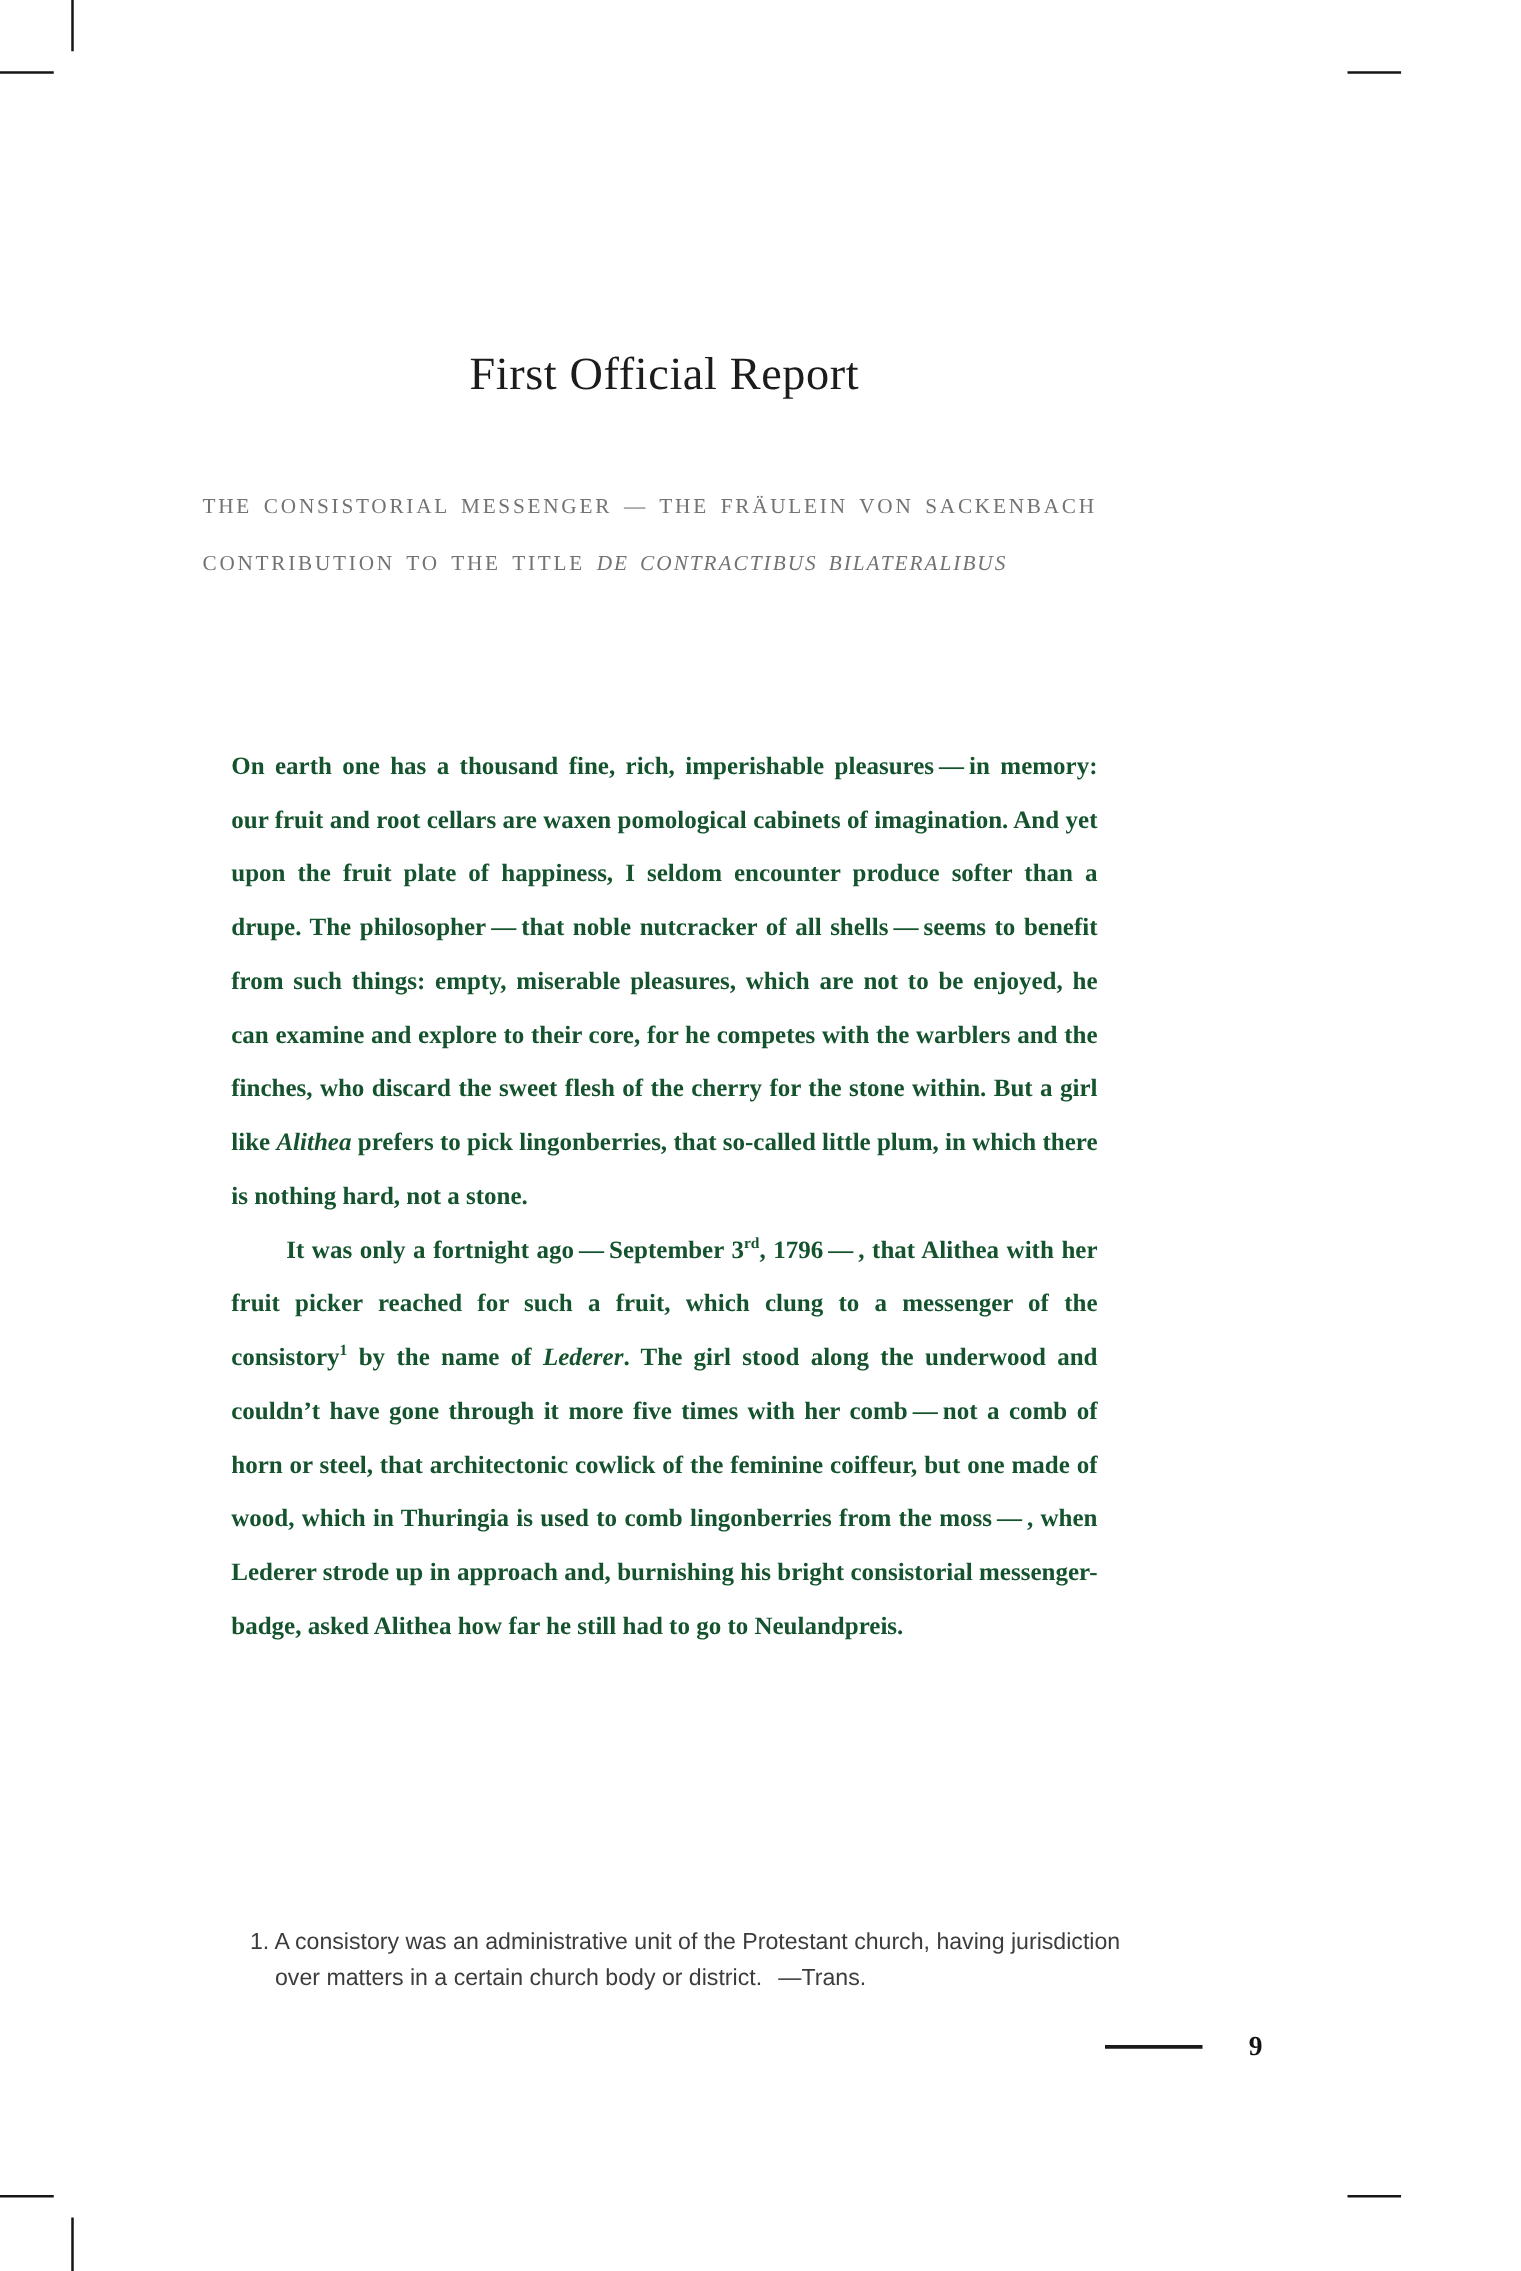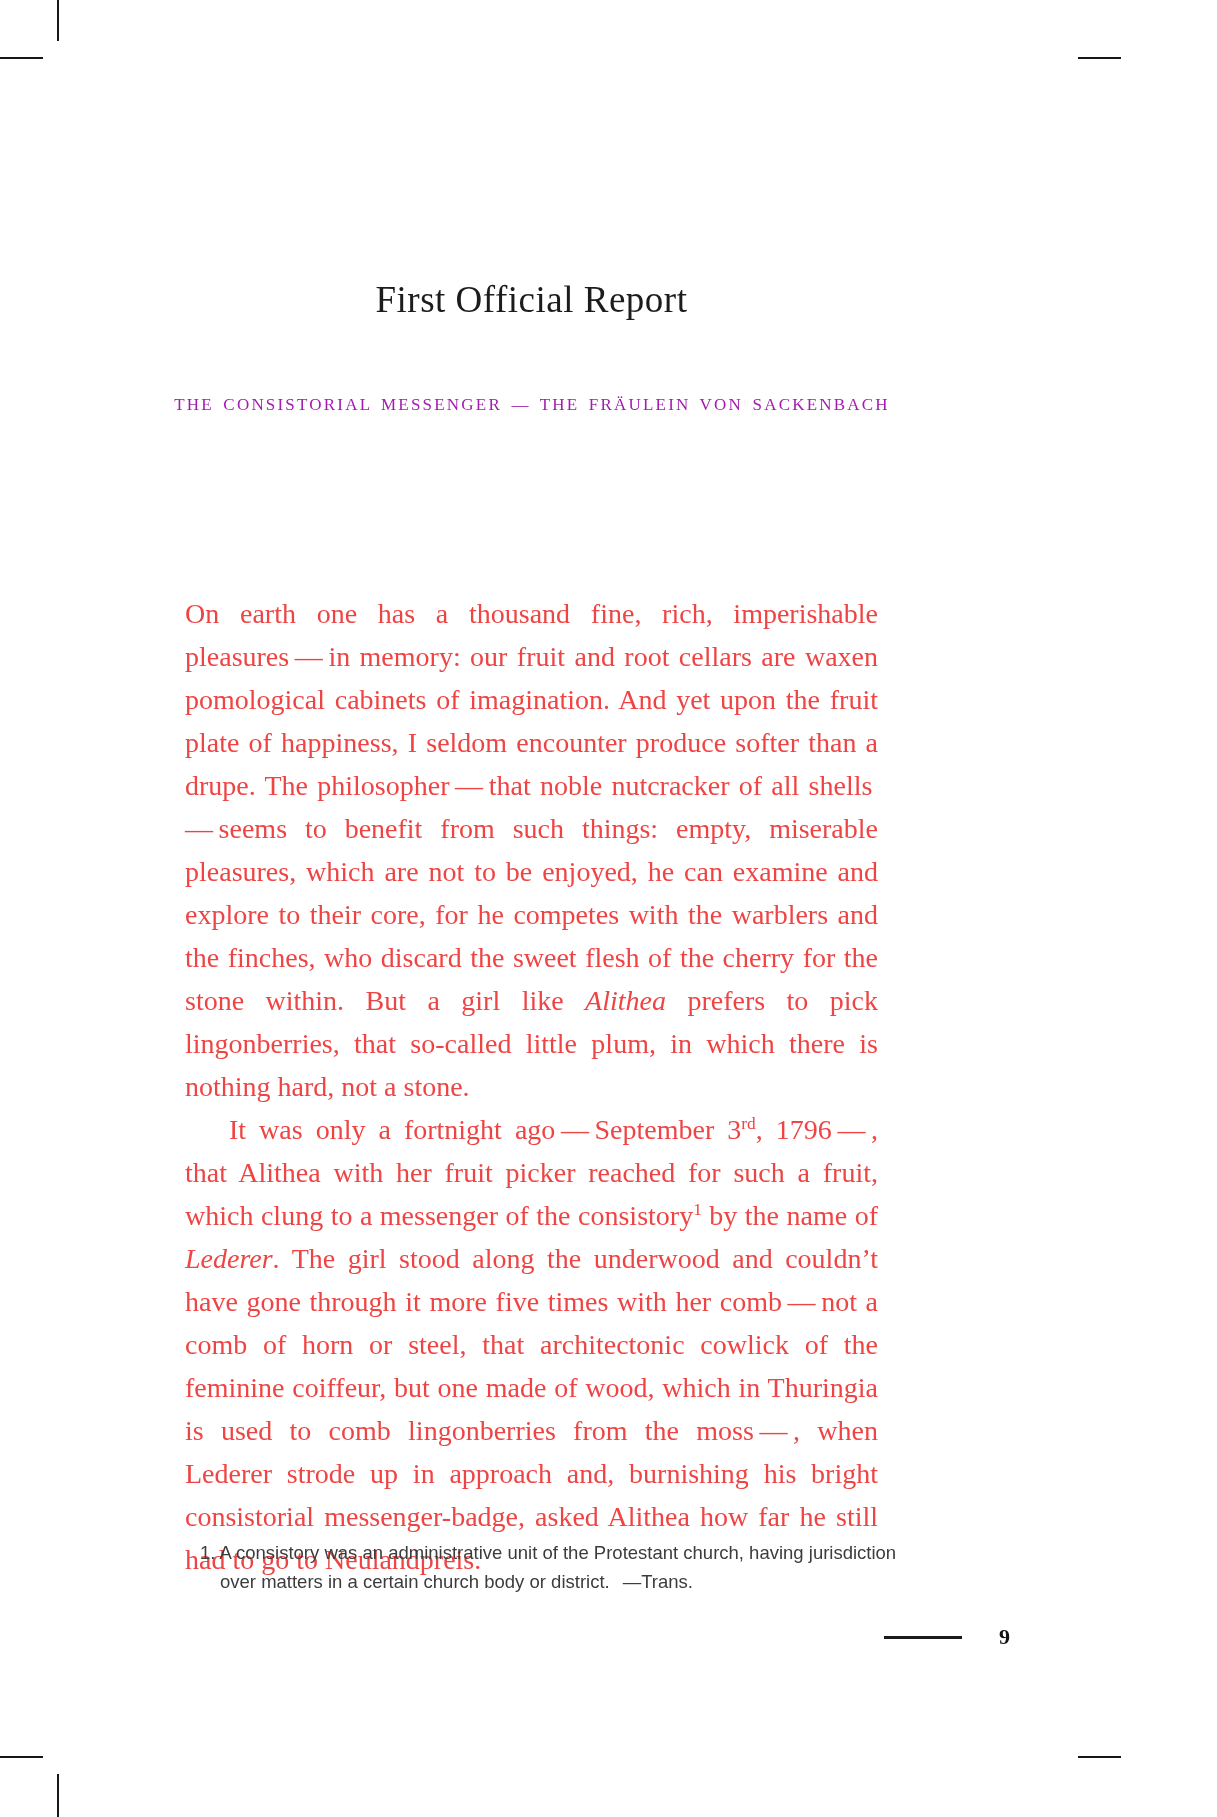--- a/index.html
+++ b/index.html
@@ -29,36 +29,37 @@
     margin: 0;
     text-align: center;
     font-size: 37px;
     font-weight: normal;
     letter-spacing: 0.5px;
     color: #1c1c1c;
   }
   .subtitle {
     position: absolute;
     top: 382px; left: 162px; width: 740px;
-    text-align: center;
+    text-align: left;
     font-size: 17px;
     letter-spacing: 2.2px;
     word-spacing: 3px;
     line-height: 46px;
-    color: #a21caf;
+    color: #737373;
   }
   .subtitle .lat { font-style: italic; letter-spacing: 1.6px; }
 
   .body-text {
     position: absolute;
     top: 592px; left: 185px; width: 693px;
-    font-size: 28px;
+    font-size: 20px;
     line-height: 43px;
     text-align: justify;
-    color: #ef4444;
+    color: #14532d;
+    font-weight: bold;
   }
   .body-text p { margin: 0; }
   .body-text p.indent { text-indent: 44px; }
   .body-text em { font-style: italic; }
   .body-text sup { font-size: 0.62em; line-height: 0; vertical-align: super; }
 
   .footnote {
     position: absolute;
     top: 1538px; left: 200px; width: 700px;
     font-family: "Liberation Sans", sans-serif;
@@ -97,20 +98,21 @@
   <div class="crop tr-h"></div>
   <div class="crop bl-h"></div>
   <div class="crop bl-v"></div>
   <div class="crop br-h"></div>
   <div class="crop br-v"></div>
 
   <h1 class="title">First Official Report</h1>
 
   <div class="subtitle">
     <div>THE CONSISTORIAL MESSENGER — THE FRÄULEIN VON SACKENBACH</div>
+    <div><span>CONTRIBUTION TO THE TITLE </span><span class="lat">DE CONTRACTIBUS BILATERALIBUS</span></div>
   </div>
 
   <div class="body-text">
     <p><span>On earth one has a thousand fine, rich, imperishable pleasures — in memory: our fruit and root cellars are waxen pomological cabinets of imagination. And yet upon the fruit plate of happiness, I seldom encounter produce softer than a drupe. The philosopher — that noble nutcracker of all shells — seems to benefit from such things: empty, miserable pleasures, which are not to be enjoyed, he can examine and explore to their core, for he competes with the warblers and the finches, who discard the sweet flesh of the cherry for the stone within. But a girl like </span><em>Alithea</em><span> prefers to pick lingonberries, that so-called little plum, in which there is nothing hard, not a stone.</span></p>
     <p class="indent"><span>It was only a fortnight ago — September 3</span><sup>rd</sup><span>, 1796 — , that Alithea with her fruit picker reached for such a fruit, which clung to a messenger of the consistory</span><sup>1</sup><span> by the name of </span><em>Lederer</em><span>. The girl stood along the underwood and couldn’t have gone through it more five times with her comb — not a comb of horn or steel, that architectonic cowlick of the feminine coiffeur, but one made of wood, which in Thuringia is used to comb lingonberries from the moss — , when Lederer strode up in approach and, burnishing his bright consistorial messenger-badge, asked Alithea how far he still had to go to Neulandpreis.</span></p>
   </div>
 
   <div class="footnote">
     <span>1. A consistory was an administrative unit of the Protestant church, having jurisdiction over matters in a certain church body or district.</span><span class="trans">—Trans.</span>
   </div>

